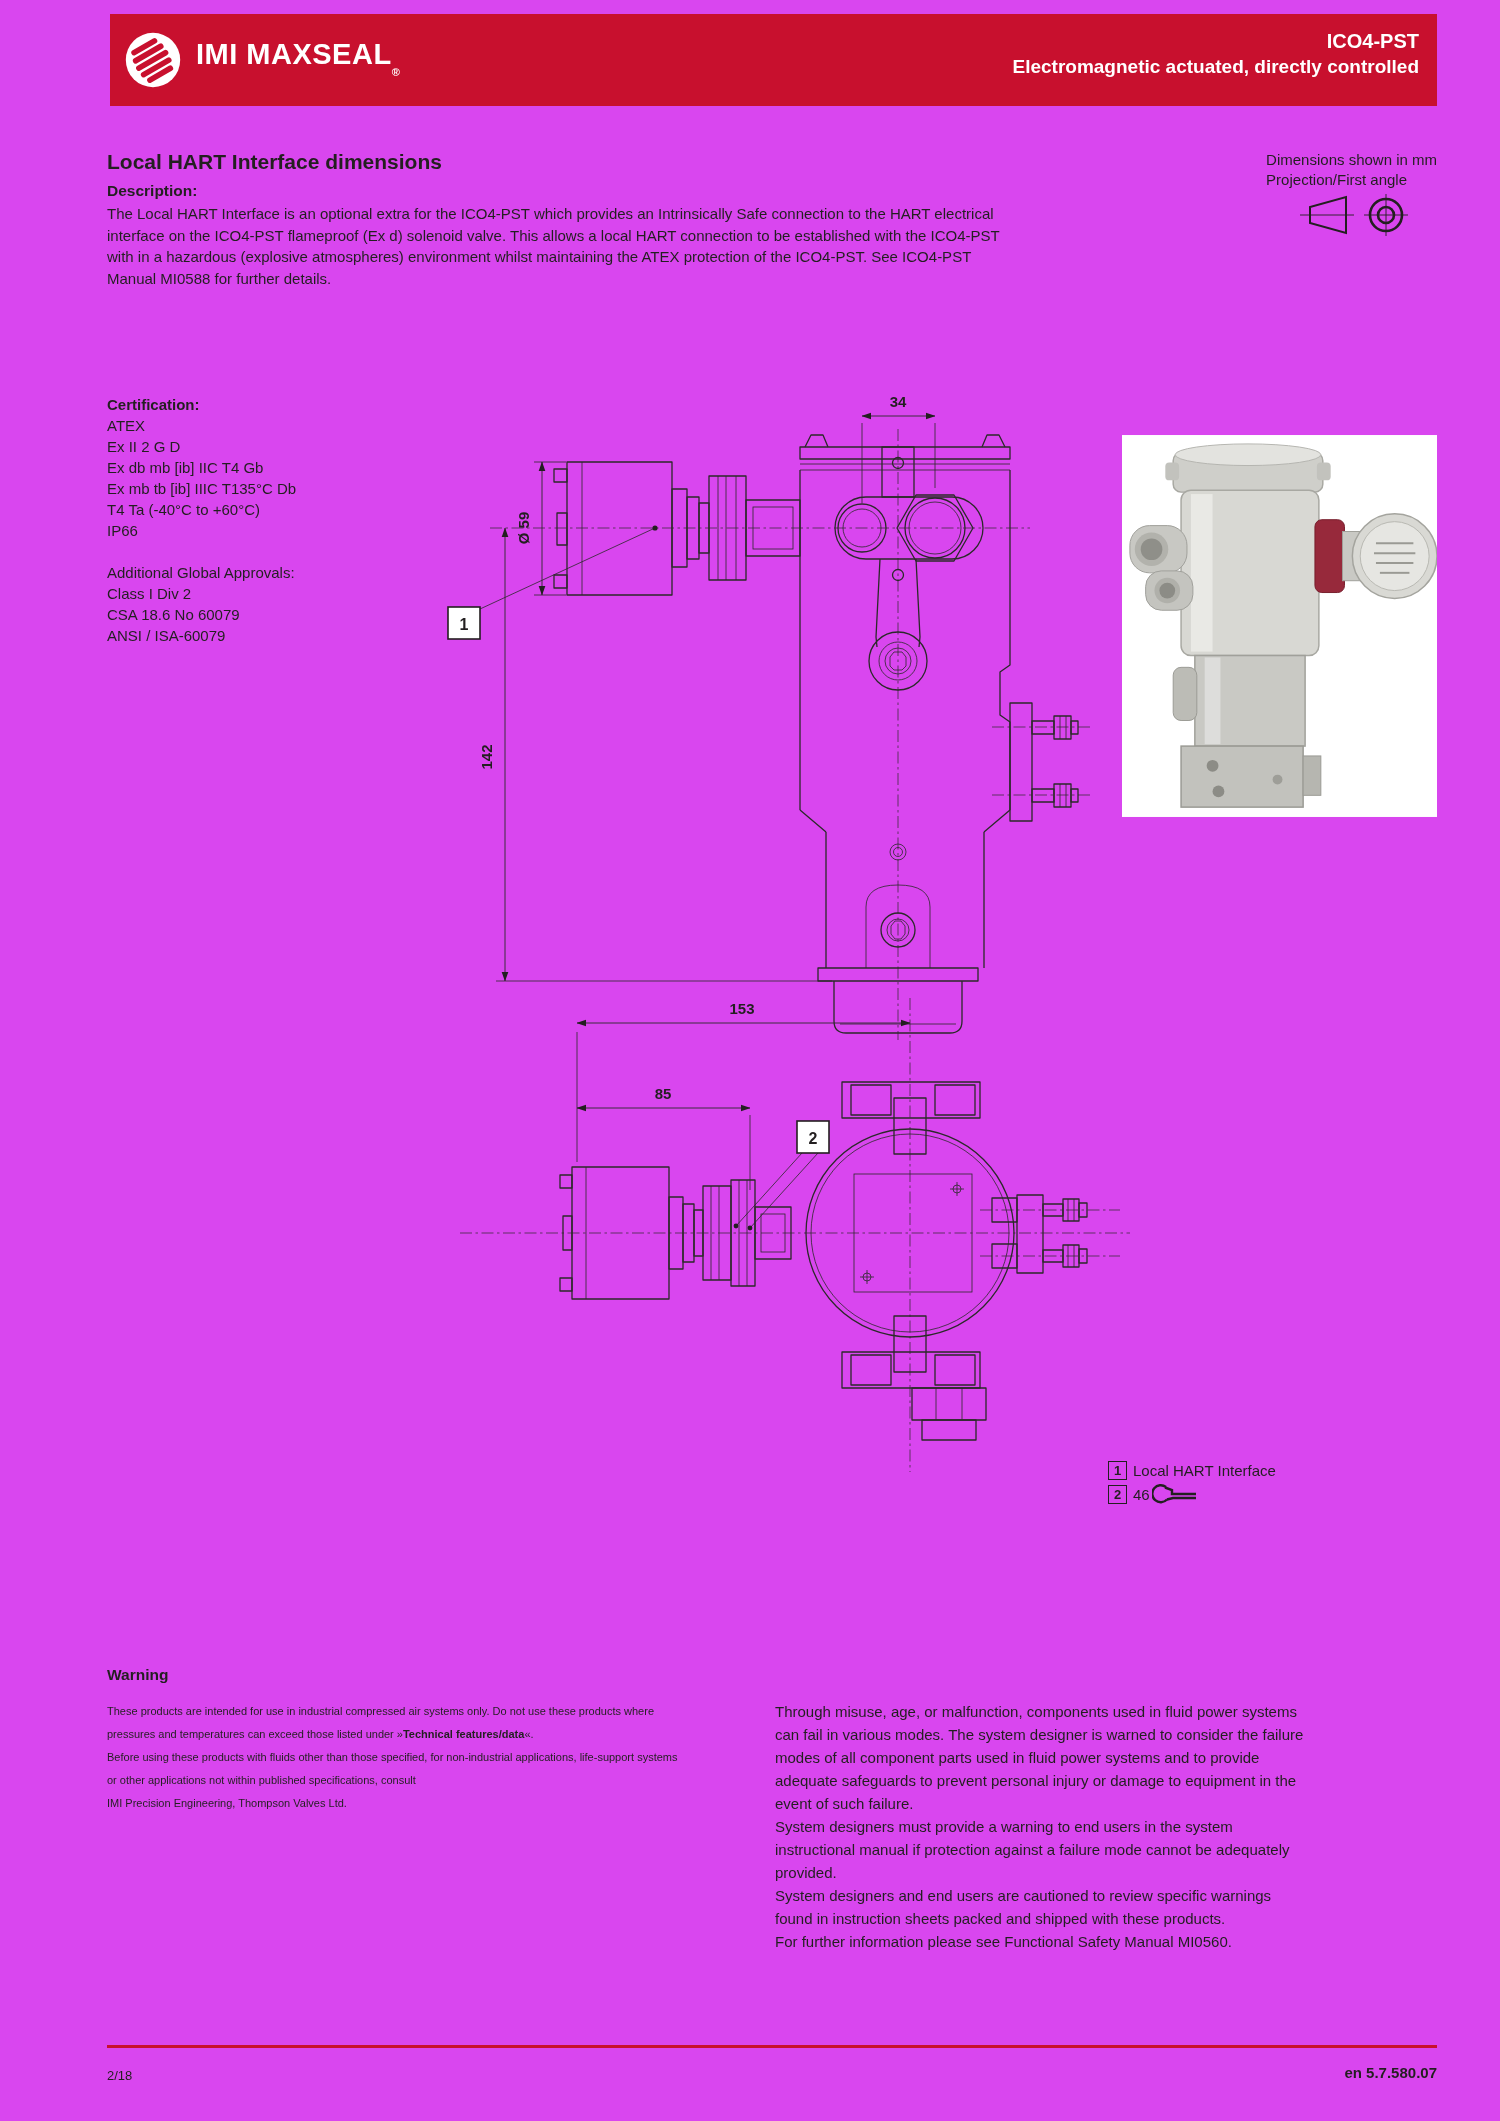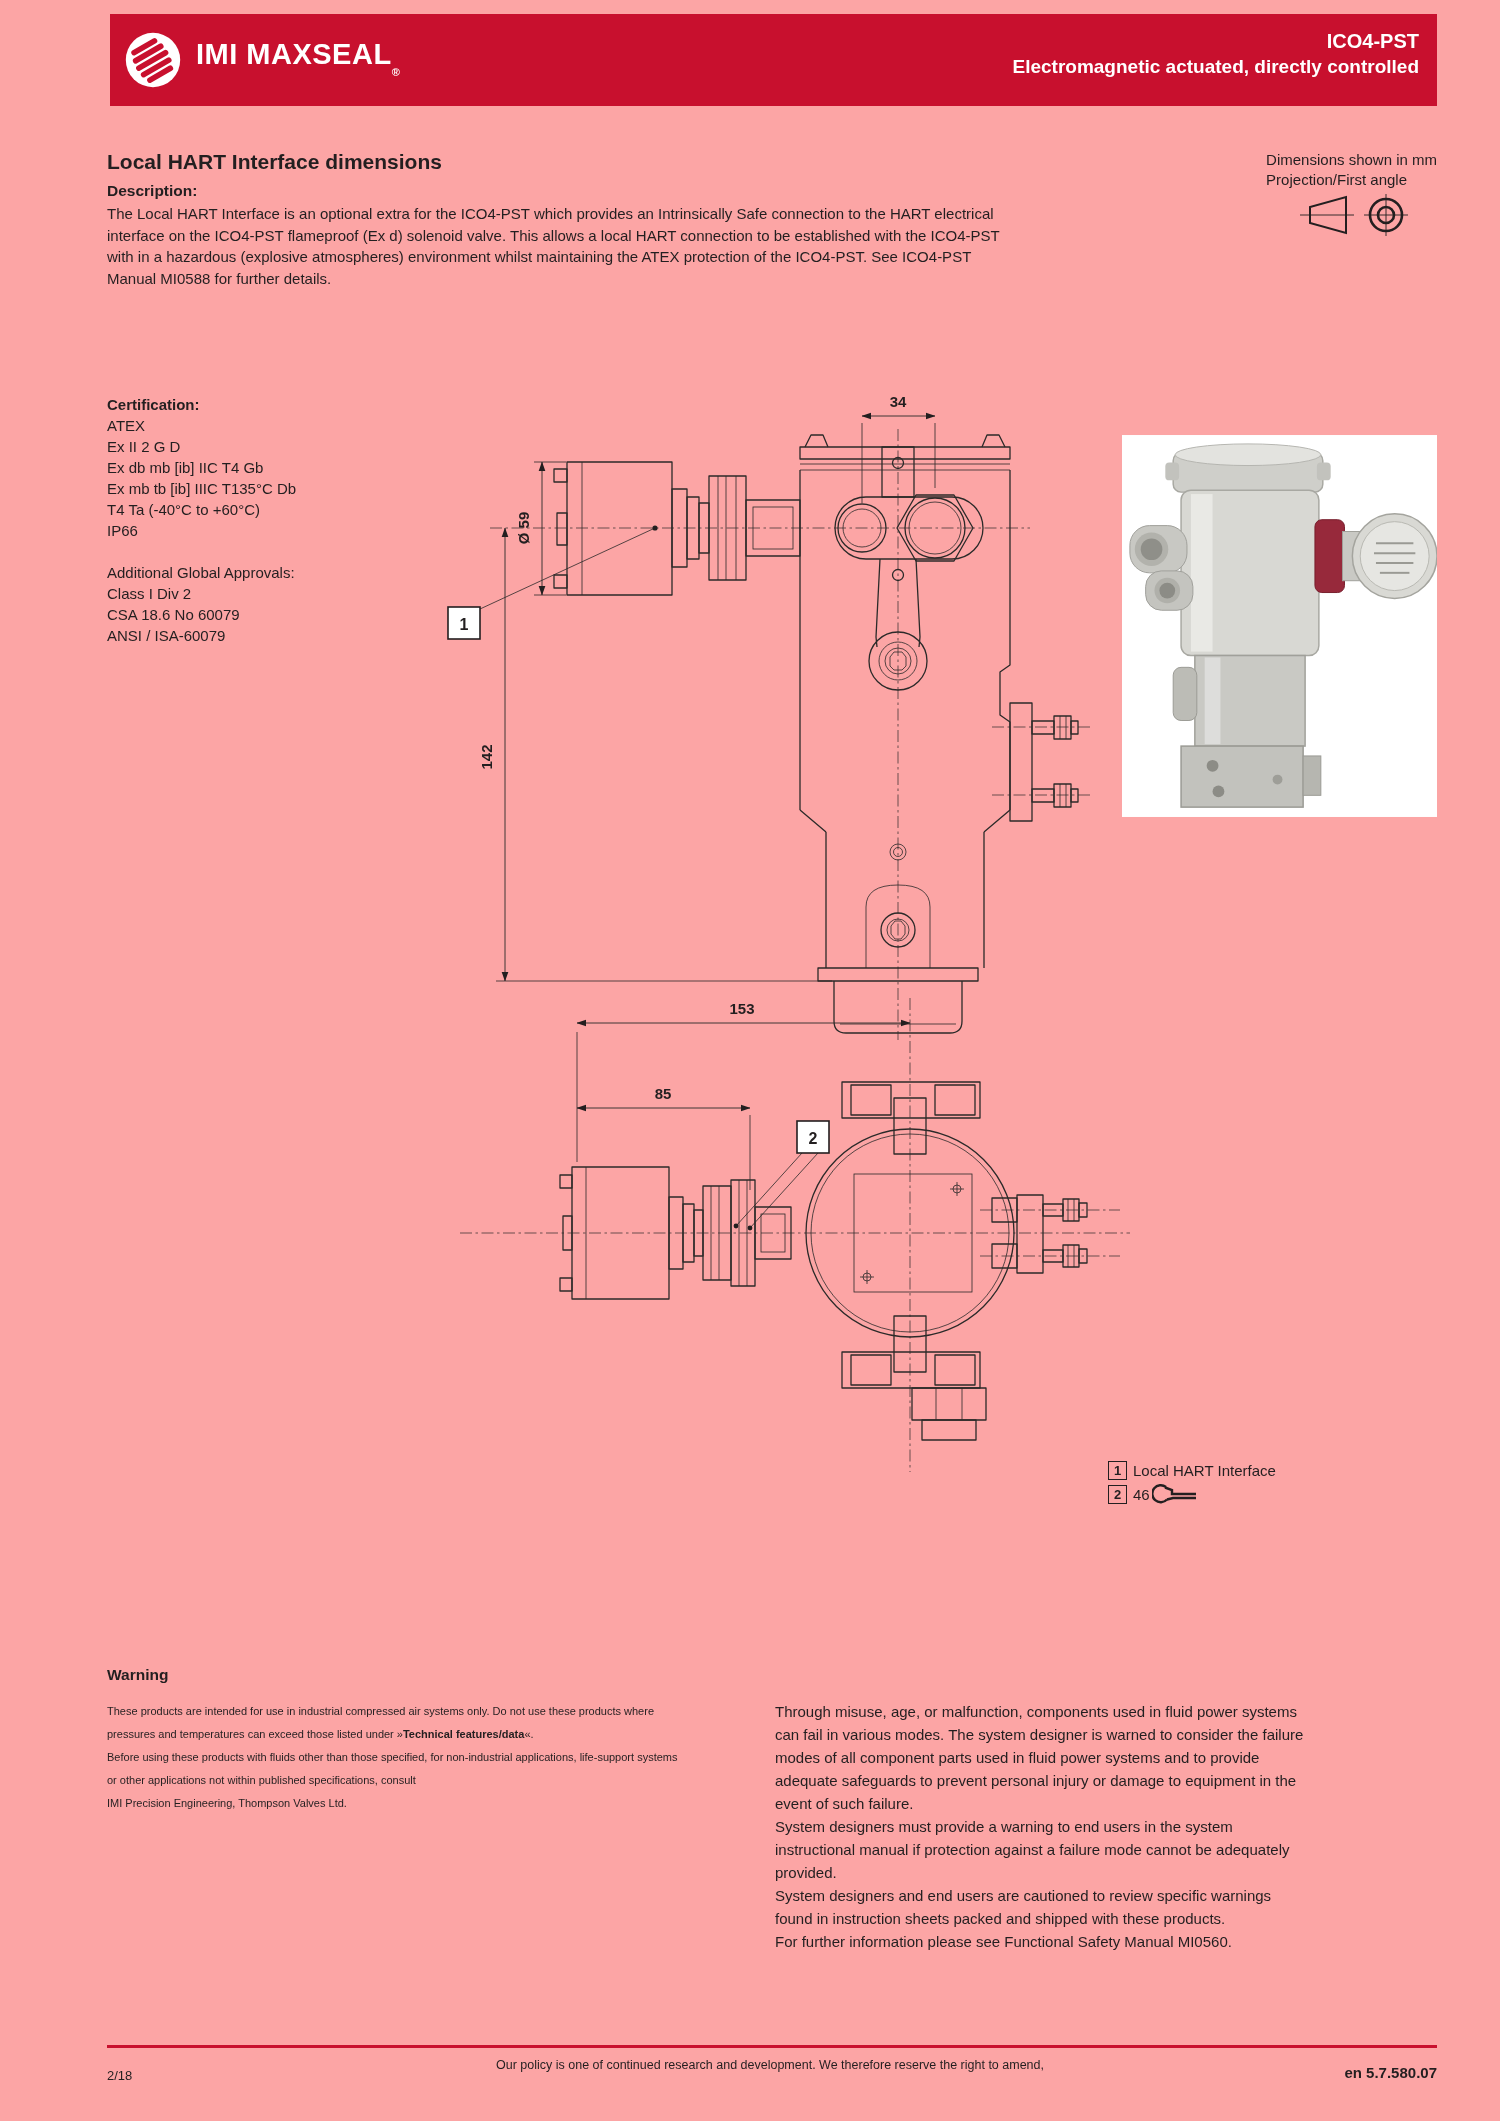--- a/index.html
+++ b/index.html
@@ -1,16 +1,16 @@
 <!DOCTYPE html>
 <html><head>
 <meta charset="utf-8">
 <style>
   html,body{margin:0;padding:0;background:#ffffff;}
-  .page{position:relative;width:1500px;height:2121px;background:#fca5a5;overflow:hidden;
+  .page{position:relative;width:1500px;height:2121px;background:#d946ef;overflow:hidden;
         font-family:"Liberation Sans",sans-serif;color:#231f20;}
   
   .hdr{position:absolute;left:110px;top:14px;width:1327px;height:92px;background:#C8102E;
        display:flex;align-items:center;}
   .hdr-logo{position:absolute;left:14px;top:17px;width:58px;height:58px;}
   .brand{position:absolute;left:86px;top:24px;font-size:29px;font-weight:bold;color:#fff;letter-spacing:0.5px;}
   .brand sup{font-size:11px;vertical-align:-12px;}
   .hdr-right{position:absolute;right:18px;top:14px;text-align:right;color:#fff;}
   .hdr-prod{font-size:20px;font-weight:bold;line-height:26px;}
   .hdr-sub{font-size:19px;font-weight:bold;line-height:26px;}
@@ -356,17 +356,16 @@
   <div class="warn-right">
     <p>Through misuse, age, or malfunction, components used in fluid power systems can fail in various modes. The system designer is warned to consider the failure modes of all component parts used in fluid power systems and to provide adequate safeguards to prevent personal injury or damage to equipment in the event of such failure.</p>
     <p>System designers must provide a warning to end users in the system instructional manual if protection against a failure mode cannot be adequately provided.</p>
     <p>System designers and end users are cautioned to review specific warnings found in instruction sheets packed and shipped with these products.</p>
     <p>For further information please see Functional Safety Manual MI0560.</p>
   </div>
 
   <div class="foot-line"></div>
   <div class="foot-page">2/18</div>
   <div class="foot-center">
-    <div>Our policy is one of continued research and development. We therefore reserve the right to amend,</div>
   </div>
   <div class="foot-code">en 5.7.580.07</div>
 
 </div>
 
 </body></html>

